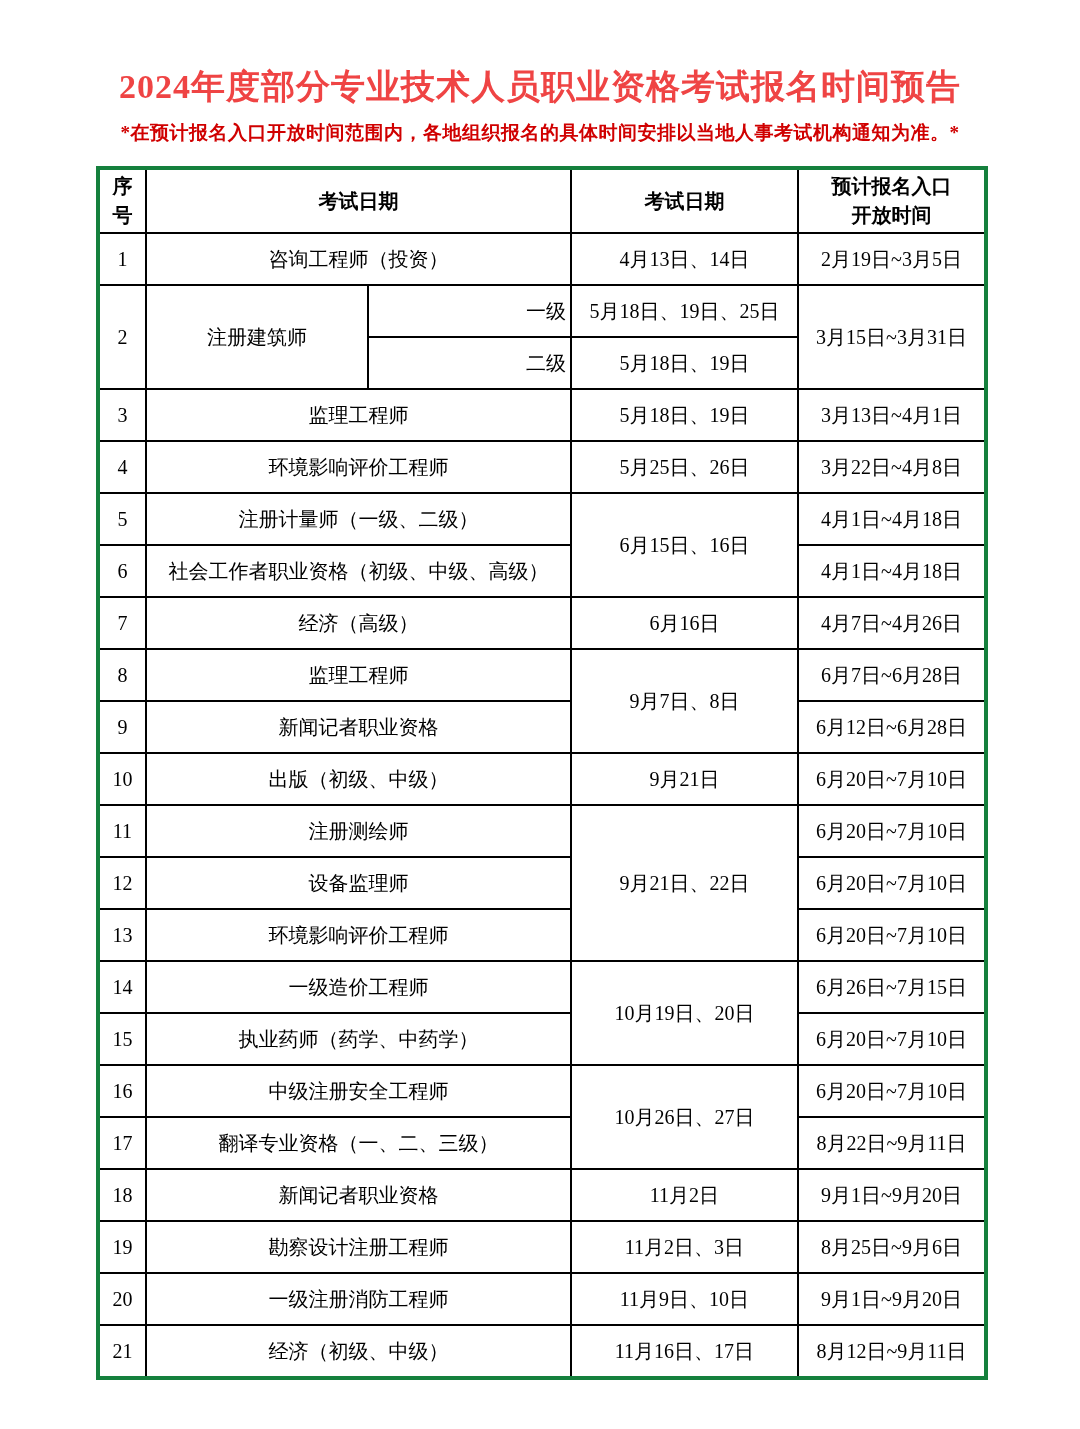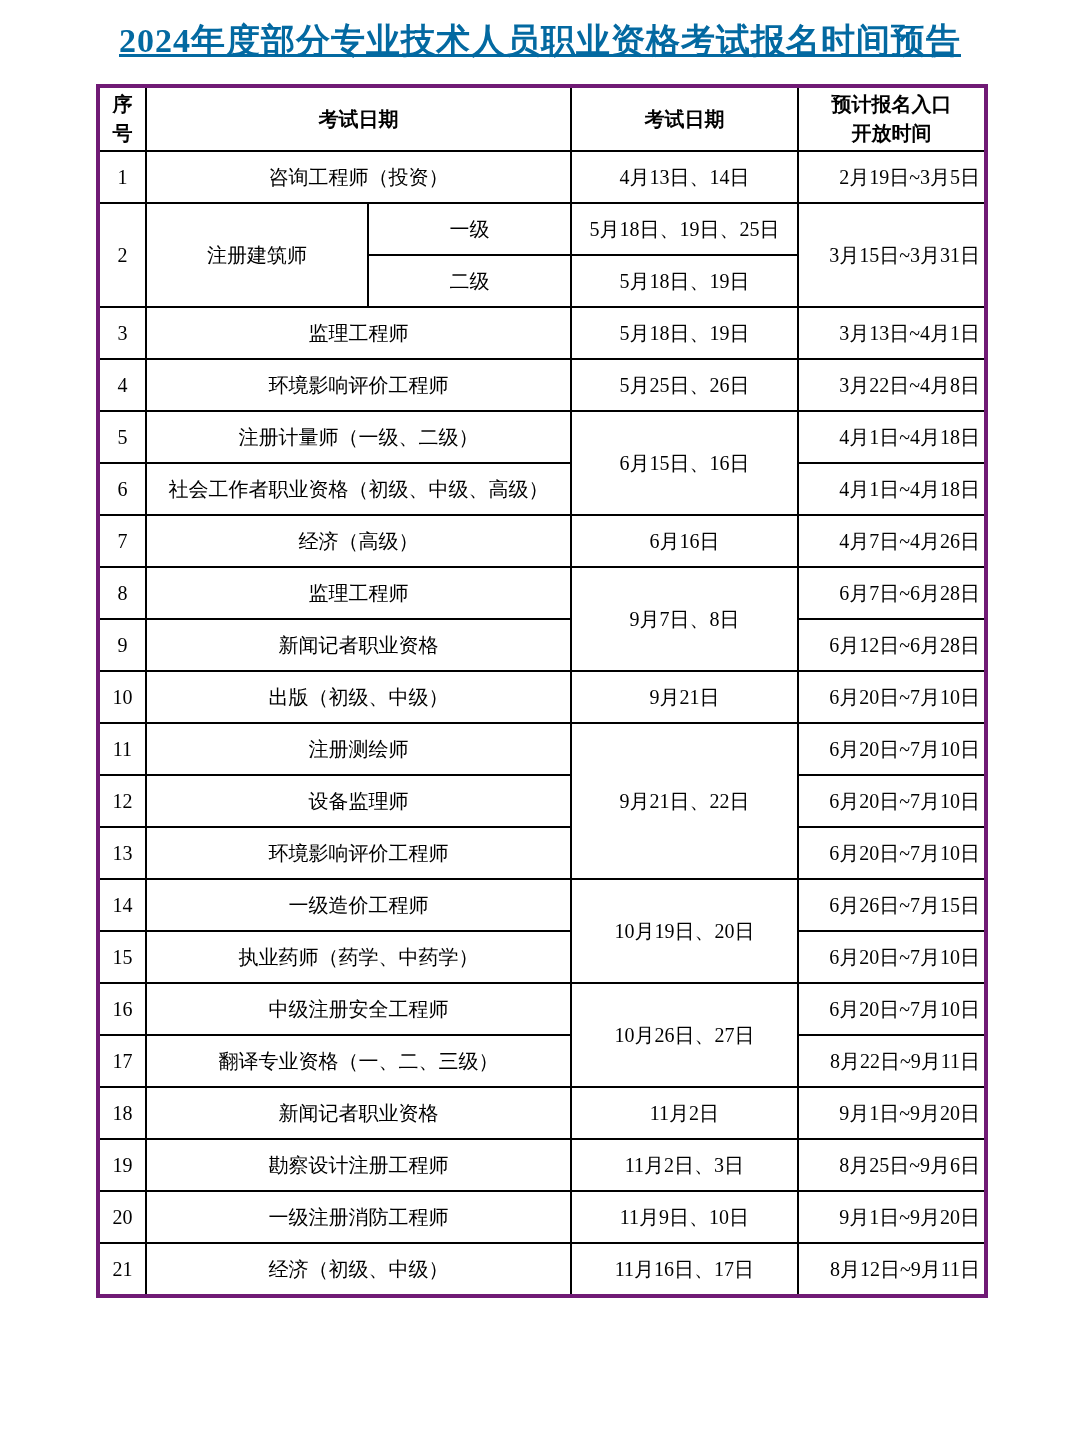--- a/index.html
+++ b/index.html
@@ -10,76 +10,76 @@
   .page {
     position: relative;
     width: 1080px;
     height: 1429px;
     background: #ffffff;
     font-family: "Liberation Serif", "DejaVu Serif", serif;
     color: #000000;
     overflow: hidden;
   }
   .doc-title {
-    padding-top: 18px;
+    padding-top: 64px;
     text-align: center;
     font-size: 34px;
     font-weight: bold;
     letter-spacing: 1px;
-    color: #0369a1;
-    text-decoration: underline;
+    color: #ef4444;
   }
   .doc-notice {
     margin-top: 10px;
     text-align: center;
     font-size: 19px;
     font-weight: bold;
     color: #d00000;
     letter-spacing: 0.5px;
   }
   table.schedule {
     width: 888px;
     margin: 20px 0 0 96px;
     border-collapse: collapse;
     table-layout: fixed;
   }
   table.schedule, table.schedule th, table.schedule td {
     border: 2px solid #000000;
   }
   table.schedule {
-    border: 4px solid #701a75;
+    border: 4px solid #15803d;
   }
   table.schedule th {
     font-size: 20px;
     font-weight: bold;
     text-align: center;
     vertical-align: middle;
     height: 62px;
     padding: 0 4px;
     line-height: 1.45;
   }
   table.schedule td {
     font-size: 20px;
     vertical-align: middle;
     height: 50px;
     padding: 0 4px;
     line-height: 1.3;
   }
   td.cell-no   { text-align: center; }
   td.cell-name { text-align: center; padding-left: 14px; }
-  td.cell-sub  { text-align: center; padding-left: 14px; }
+  td.cell-sub  { text-align: right; padding-left: 14px; }
   td.cell-date { text-align: center; padding-left: 16px; }
-  td.cell-reg  { text-align: right; }
+  td.cell-reg  { text-align: center; }
 </style>
 </head>
 <body>
 
 <div class="page">
 
   <div class="doc-title">2024年度部分专业技术人员职业资格考试报名时间预告</div>
+  <div class="doc-notice">*在预计报名入口开放时间范围内，各地组织报名的具体时间安排以当地人事考试机构通知为准。*</div>
 
   <table class="schedule">
     <colgroup>
       <col style="width:48px">
       <col style="width:222px">
       <col style="width:203px">
       <col style="width:227px">
       <col style="width:188px">
     </colgroup>
     <thead>

